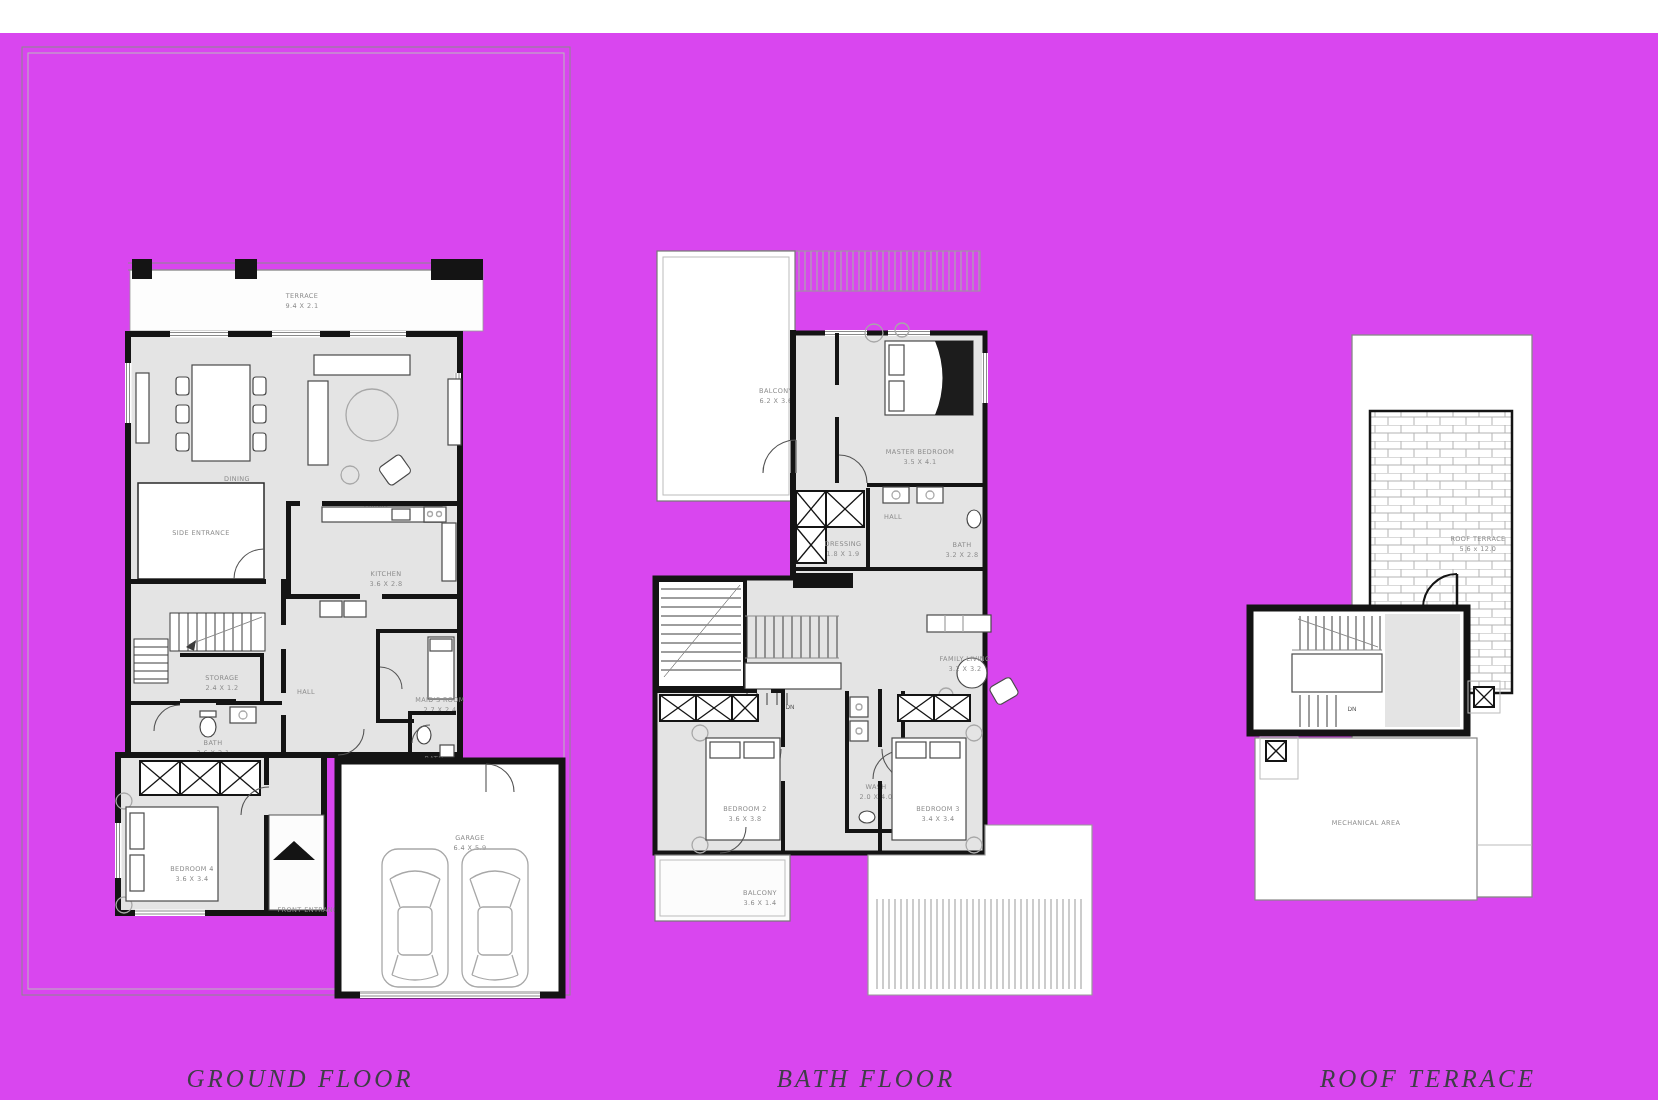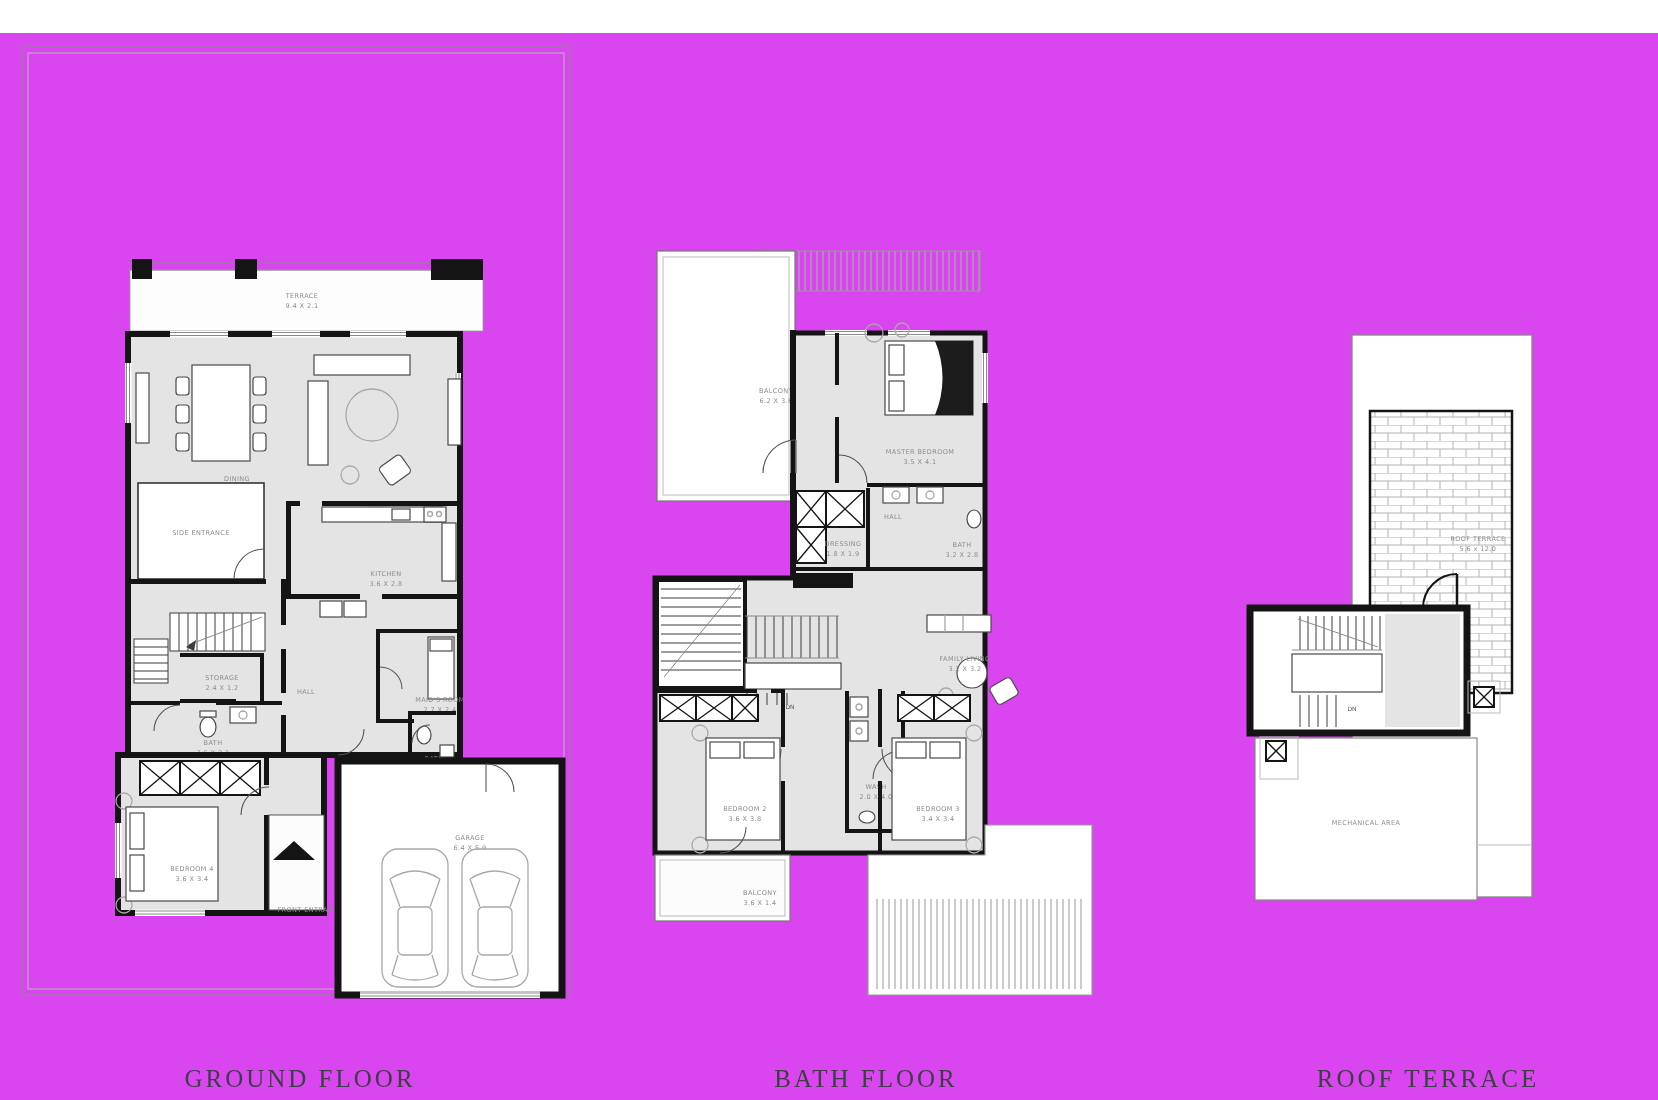--- a/index.html
+++ b/index.html
@@ -1,21 +1,21 @@
 <!DOCTYPE html>
 <html><head>
 <meta charset="utf-8">
 <style>
   html,body{margin:0;padding:0;background:#fff;}
   #stage{position:relative;width:1658px;height:1100px;background:#d946ef;overflow:hidden;
          font-family:"Liberation Sans",sans-serif;margin-top:33px;}
   .plan{position:absolute;}
   .caption{position:absolute;width:420px;text-align:center;
            font-family:"Liberation Serif",serif;font-size:25px;letter-spacing:3px;
-           color:#3e3e46;white-space:nowrap;}
+           color:#3e3e46;white-space:nowrap;font-style:italic;}
   .bottombar{position:absolute;left:85px;top:1086px;width:676px;height:14px;background:#d9d9d9;}
   
   .wall{fill:#141414;}
   .thin{stroke:#8a8a8a;stroke-width:1;fill:none;}
   .thin2{stroke:#bbbbbb;stroke-width:1;fill:none;}
   .furn{stroke:#4a4a4a;stroke-width:1.2;fill:#ffffff;}
   .furn2{stroke:#a8a8a8;stroke-width:1.3;fill:none;}
   .arc{stroke:#555;stroke-width:1.1;fill:none;}
   .tread{stroke:#3c3c3c;stroke-width:1;fill:none;}
   .xboxr{stroke:#141414;stroke-width:2;fill:#ffffff;}

